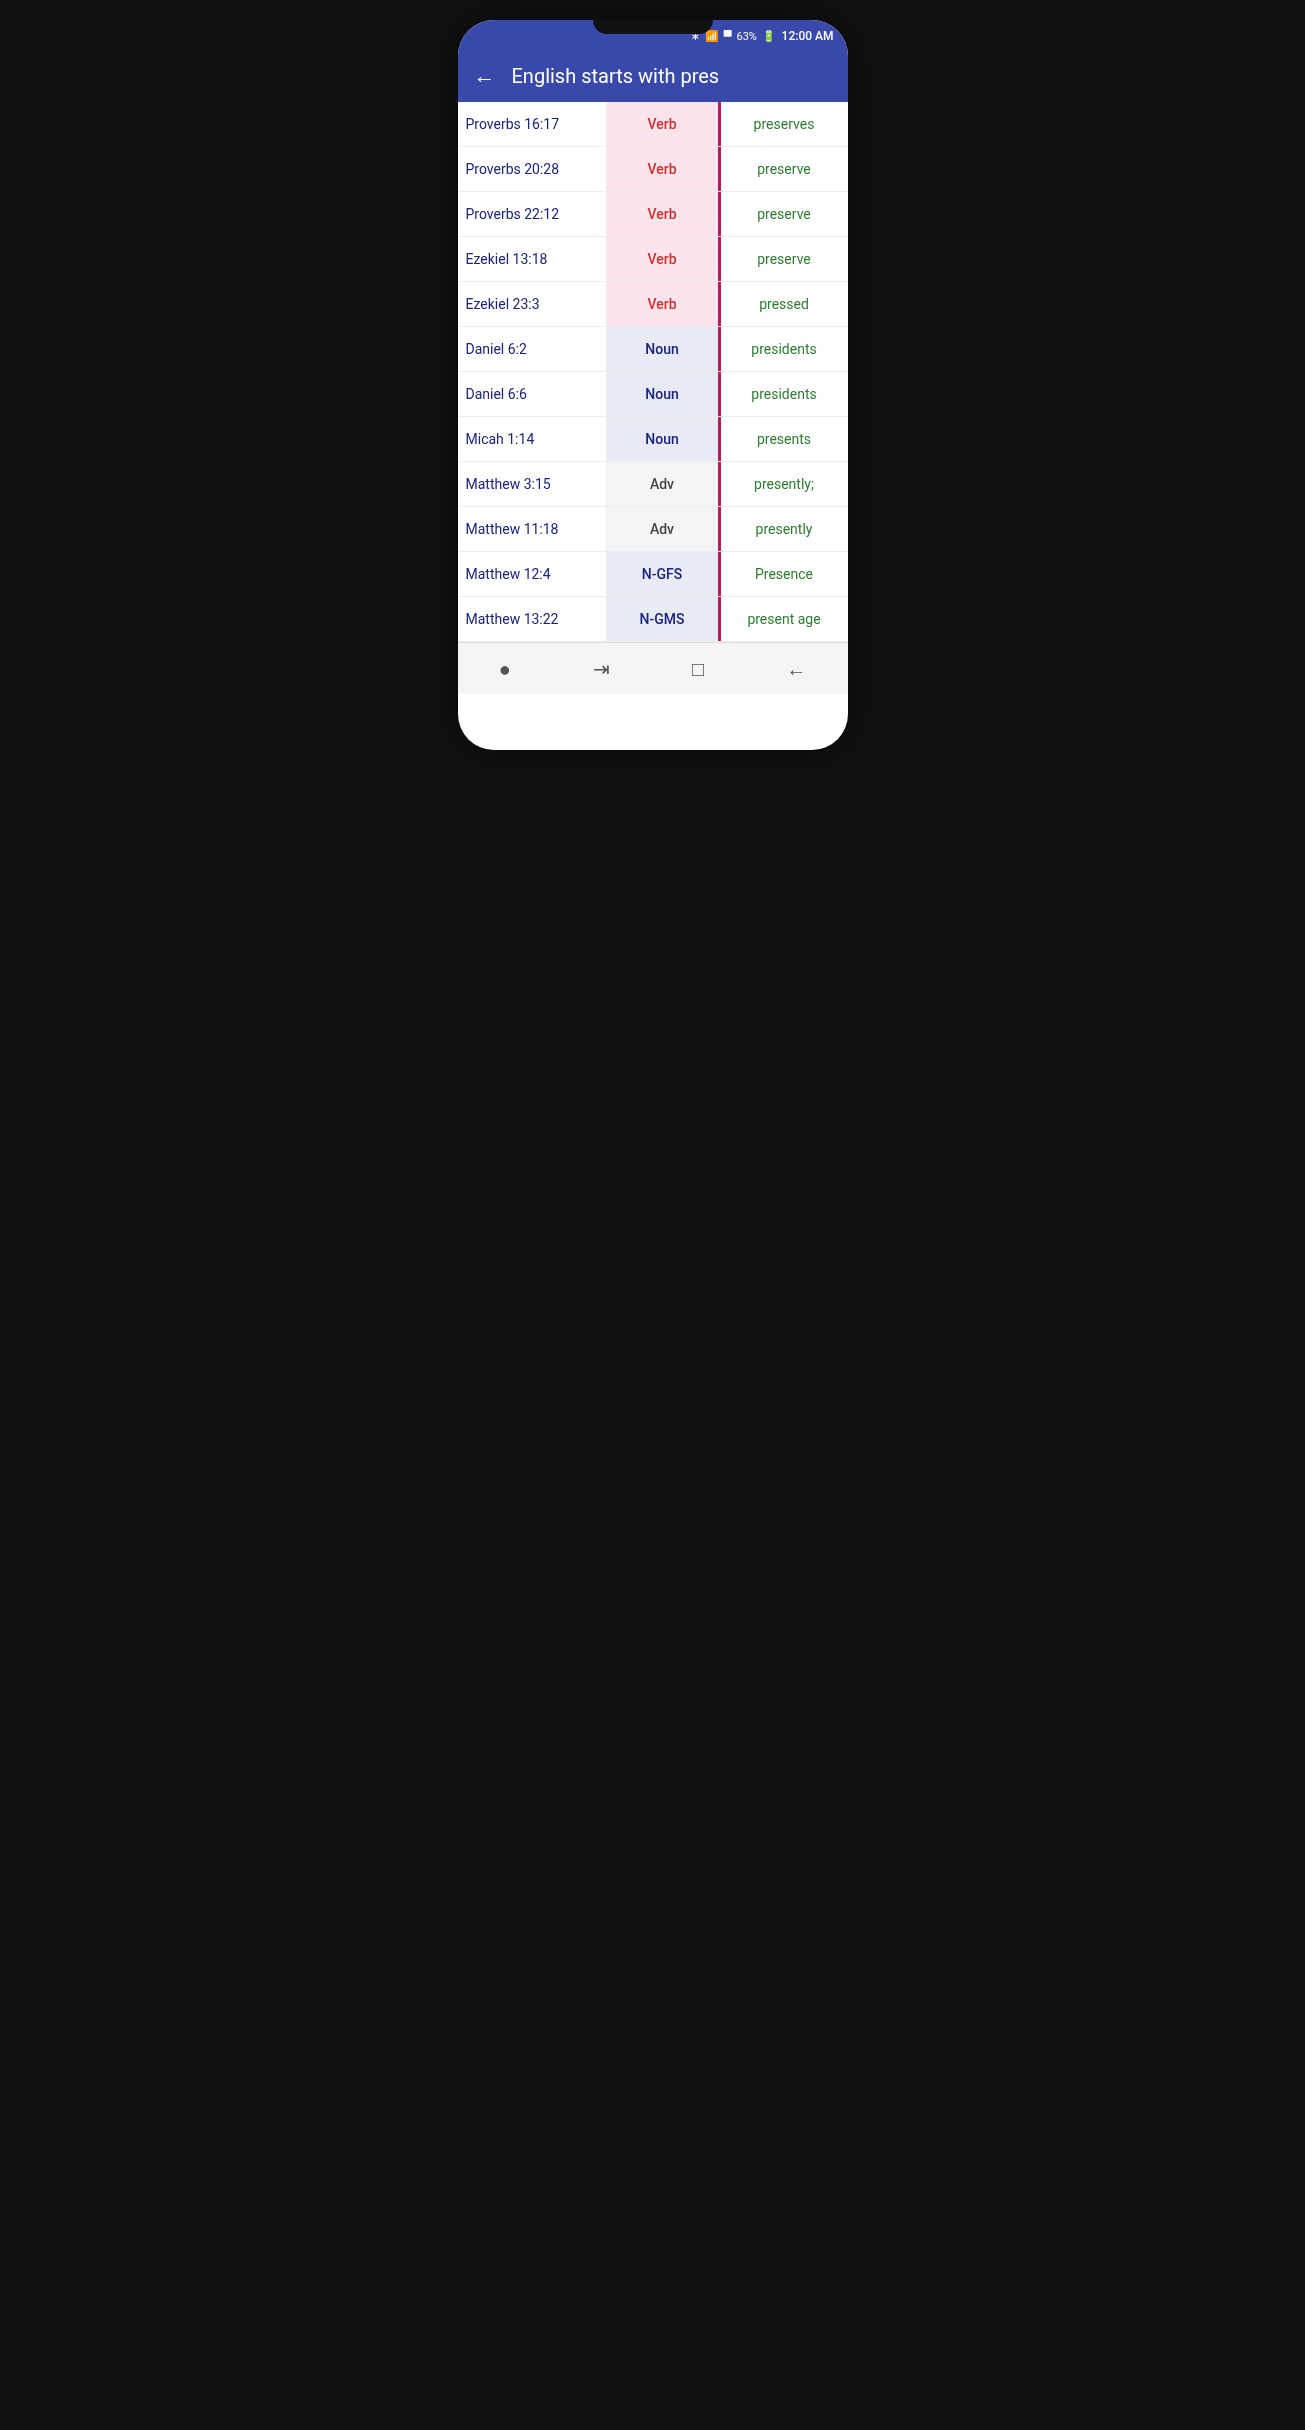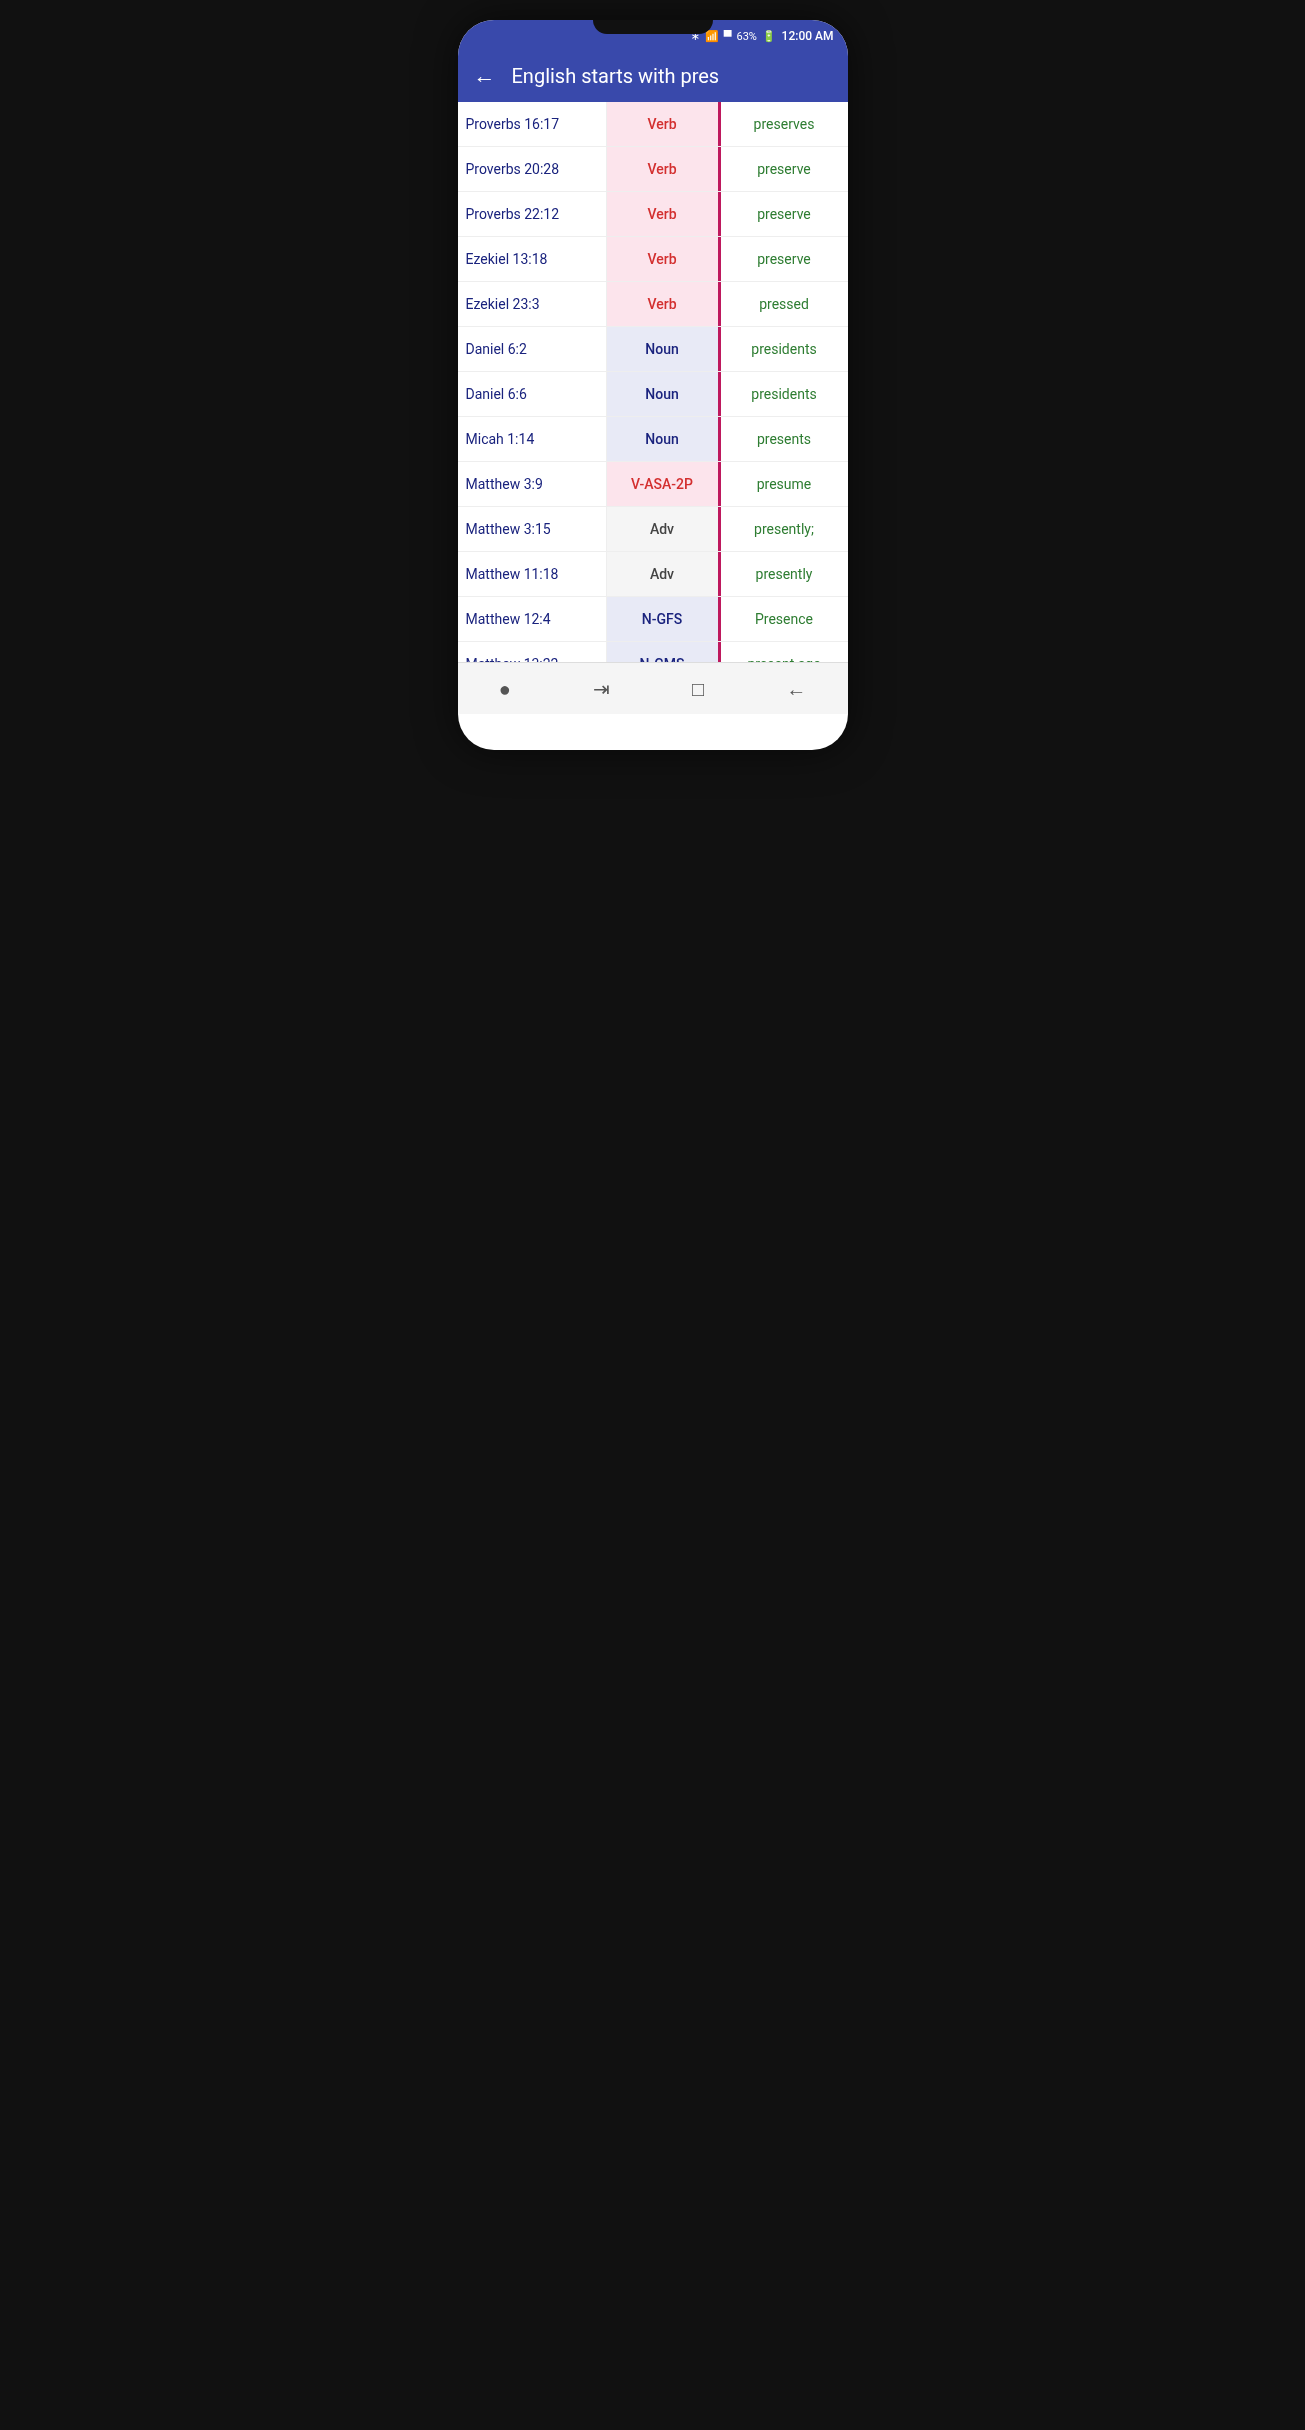--- a/index.html
+++ b/index.html
@@ -258,27 +258,20 @@
       <div class="cell-eng">presidents</div>
     </div>
       <div class="table-row">
       <div class="cell-ref">Micah 1:14</div>
       <div class="cell-morph bg-noun">
         <span class="text-noun">Noun</span>
       </div>
       <div class="cell-eng">presents</div>
     </div>
       <div class="table-row">
-      <div class="cell-ref">Matthew 3:9</div>
-      <div class="cell-morph bg-vasap">
-        <span class="text-verb">V-ASA-2P</span>
-      </div>
-      <div class="cell-eng">presume</div>
-    </div>
-      <div class="table-row">
       <div class="cell-ref">Matthew 3:15</div>
       <div class="cell-morph bg-adv">
         <span class="text-adv">Adv</span>
       </div>
       <div class="cell-eng">presently;</div>
     </div>
       <div class="table-row">
       <div class="cell-ref">Matthew 11:18</div>
       <div class="cell-morph bg-adv">
         <span class="text-adv">Adv</span>

